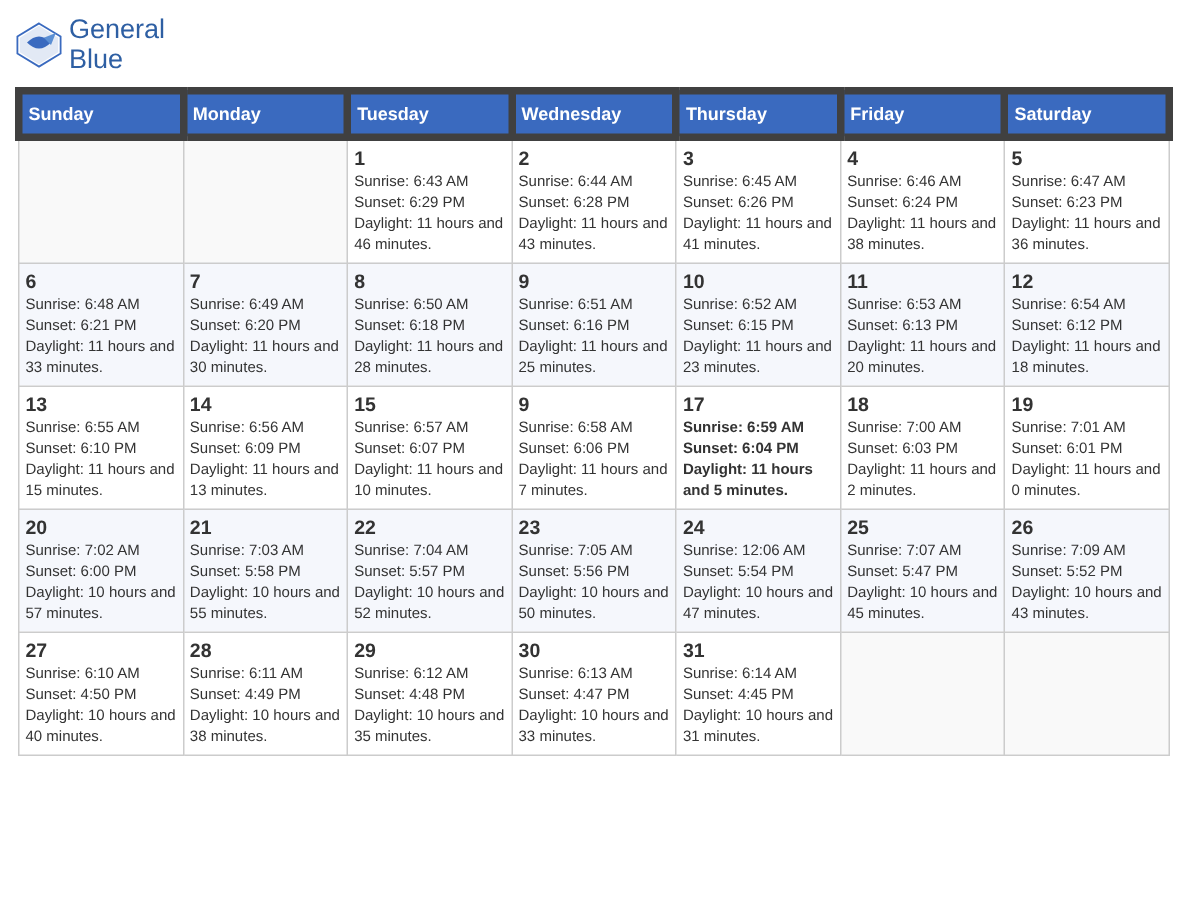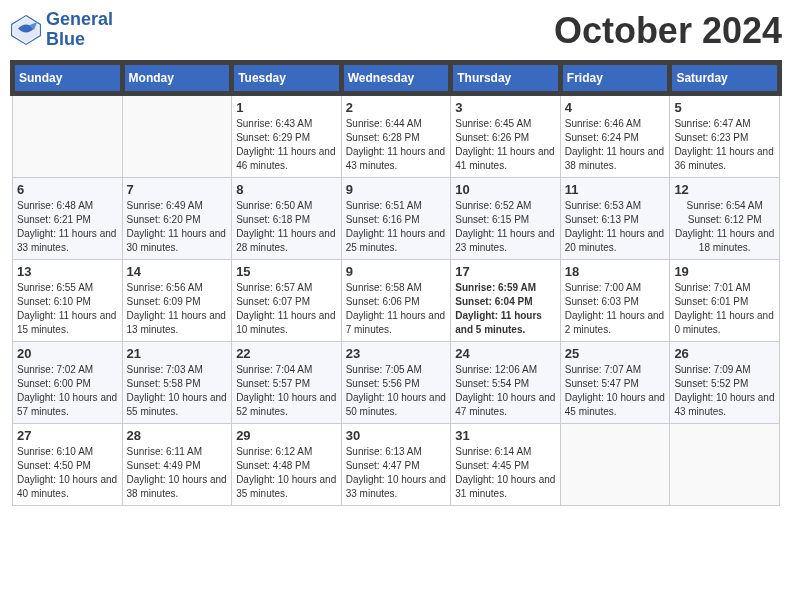--- a/index.html
+++ b/index.html
@@ -16,21 +16,21 @@
       align-items: flex-start;
       margin-bottom: 8px;
     }
     .logo {
       display: flex;
       align-items: center;
       gap: 4px;
     }
     .logo-text {
       font-size: 18px;
-      font-weight: bold;
+      font-weight: normal;
       color: #2e5fa3;
       line-height: 1.1;
     }
     .logo-text span {
       display: block;
     }
     .logo-icon {
       width: 32px;
       height: 32px;
     }
@@ -101,21 +101,20 @@
       <polygon points="20,2 38,13 38,27 20,38 2,27 2,13" fill="none" stroke="#3a6abf" stroke-width="1.5"></polygon>
       <path d="M10,18 Q20,8 30,18 Q20,28 10,18Z" fill="#3a6abf"></path>
       <path d="M24,14 L34,10 L30,20Z" fill="#5b8fd4"></path>
     </svg>
     <div class="logo-text">
       <span>General</span>
       <span>Blue</span>
     </div>
   </div>
   <div class="title-block">
-    <div class="month-title">October 2024</div>
   </div>
 </div>
 
 <table>
   <thead>
     <tr>
     <th>Sunday</th>
         <th>Monday</th>
         <th>Tuesday</th>
         <th>Wednesday</th>
@@ -191,21 +190,21 @@
 Daylight: 11 hours and 23 minutes.</div>
         </td>
         <td>
           <span class="day-num">11</span>
           <div class="day-info" style="white-space: pre-line;">Sunrise: 6:53 AM
 Sunset: 6:13 PM
 Daylight: 11 hours and 20 minutes.</div>
         </td>
         <td>
           <span class="day-num">12</span>
-          <div class="day-info" style="white-space: pre-line; text-align: center;">Sunrise: 6:54 AM
+          <div class="day-info" style="white-space: pre-line;">Sunrise: 6:54 AM
 Sunset: 6:12 PM
 Daylight: 11 hours and 18 minutes.</div>
         </td>
       </tr>
       <tr>
         <td>
           <span class="day-num">13</span>
           <div class="day-info" style="white-space: pre-line;">Sunrise: 6:55 AM
 Sunset: 6:10 PM
 Daylight: 11 hours and 15 minutes.</div>

